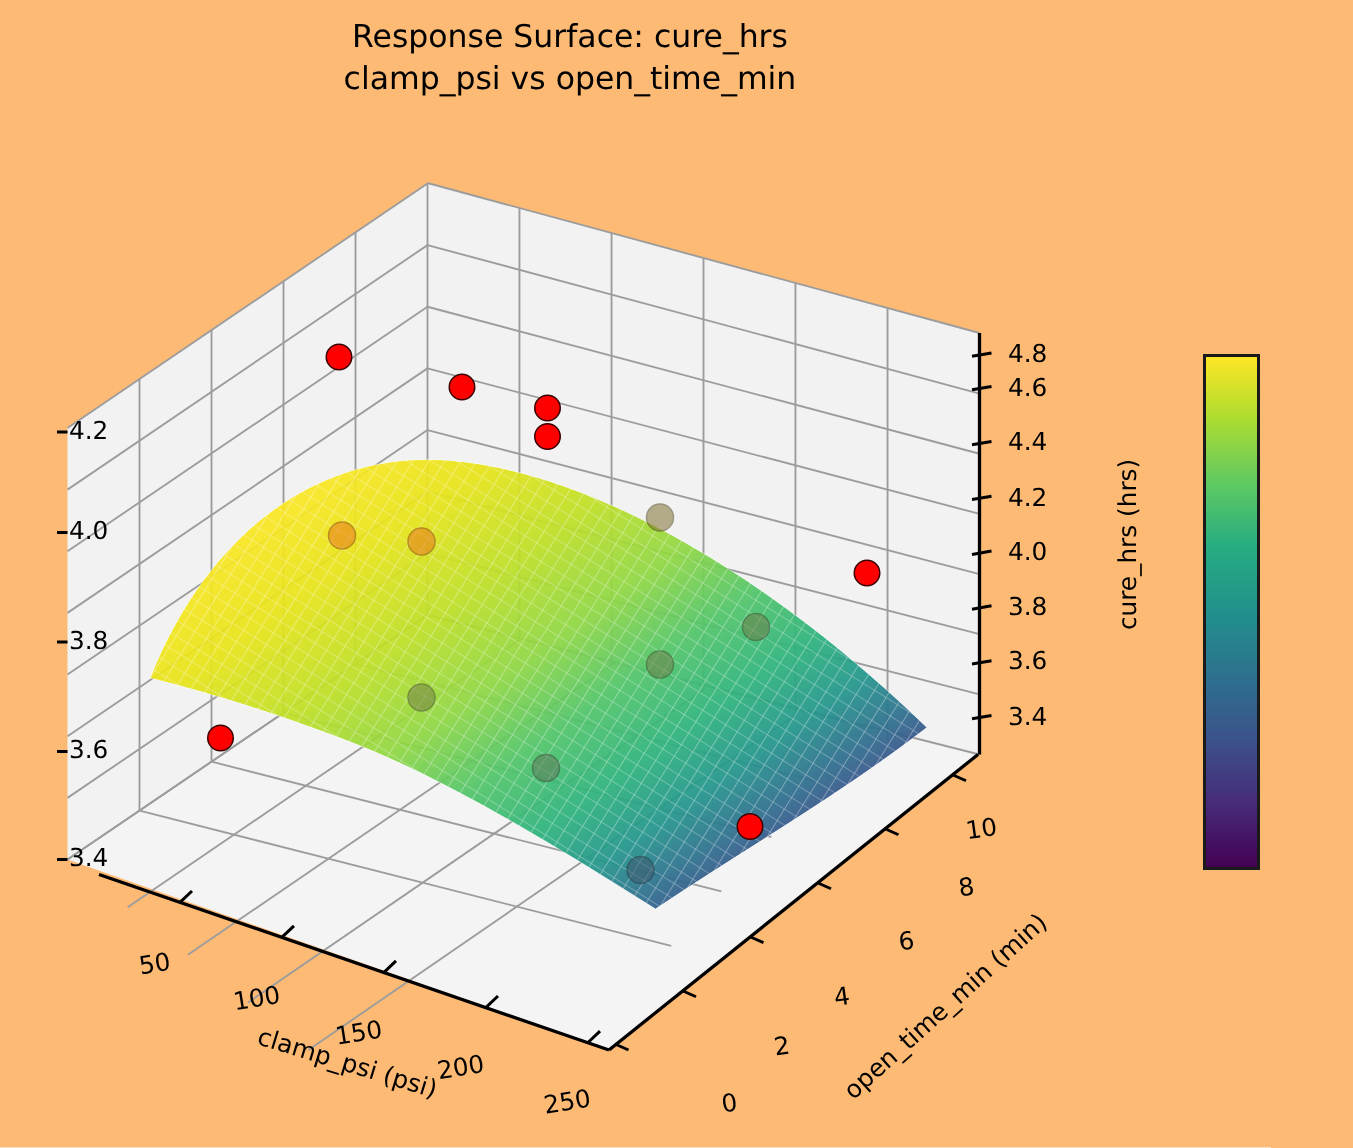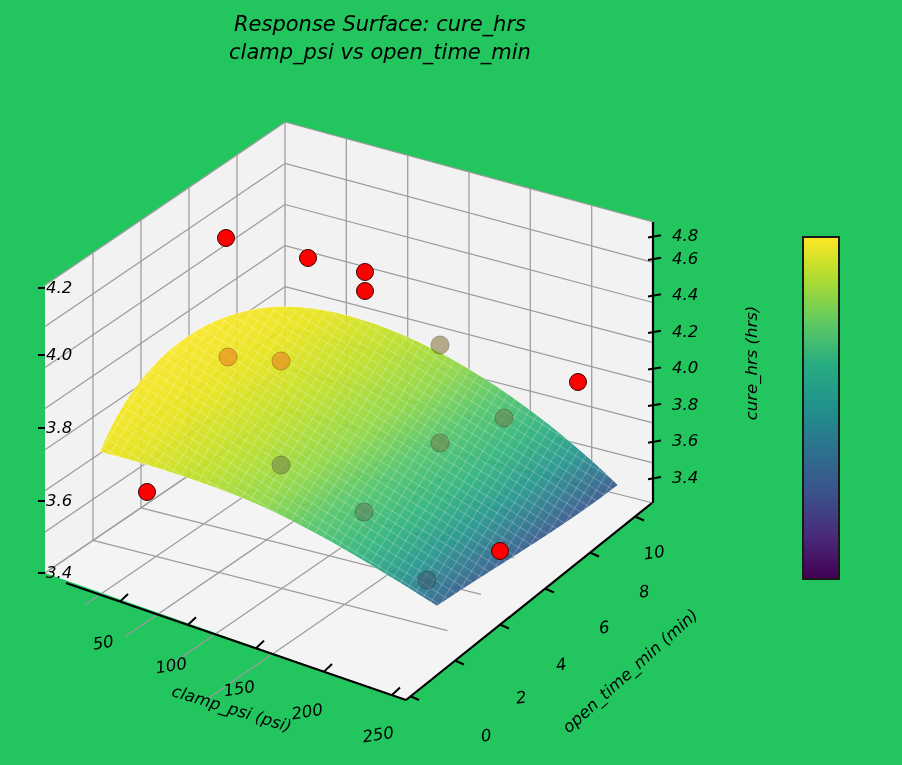--- a/index.html
+++ b/index.html
@@ -1,18 +1,18 @@
 <!DOCTYPE html>
 <html><head>
 <meta charset="utf-8">
 <style>
   html,body{margin:0;padding:0;background:#ffffff;}
   body{width:902px;height:765px;position:relative;overflow:hidden;
        font-family:"DejaVu Sans","Liberation Sans",sans-serif;color:#000;}
-  #figure{position:absolute;left:0;top:0;width:902px;height:765px;background:#22c55e;font-style:italic;}
+  #figure{position:absolute;left:0;top:0;width:902px;height:765px;background:#fdba74;}
   #title{position:absolute;left:0;top:10px;width:760px;text-align:center;
          font-size:21px;line-height:28px;color:#000;white-space:pre-line;}
   svg{position:absolute;left:0;top:0;}
   .axlabel{font-size:16.5px;fill:#000;}
   .ticklabel{font-size:16.5px;fill:#000;}
   #cbwrap{position:absolute;left:802px;top:236px;width:38px;height:344px;
           border:2.5px solid #1a1a1a;box-sizing:border-box;}
   #cbgrad{position:absolute;left:0;top:0;right:0;bottom:0;}
   .cbtick{position:absolute;font-size:16.5px;color:#000;left:46px;transform:translateY(-50%);white-space:nowrap;}
   .cbtickmark{position:absolute;left:38px;width:7px;height:1.6px;background:#000;}

